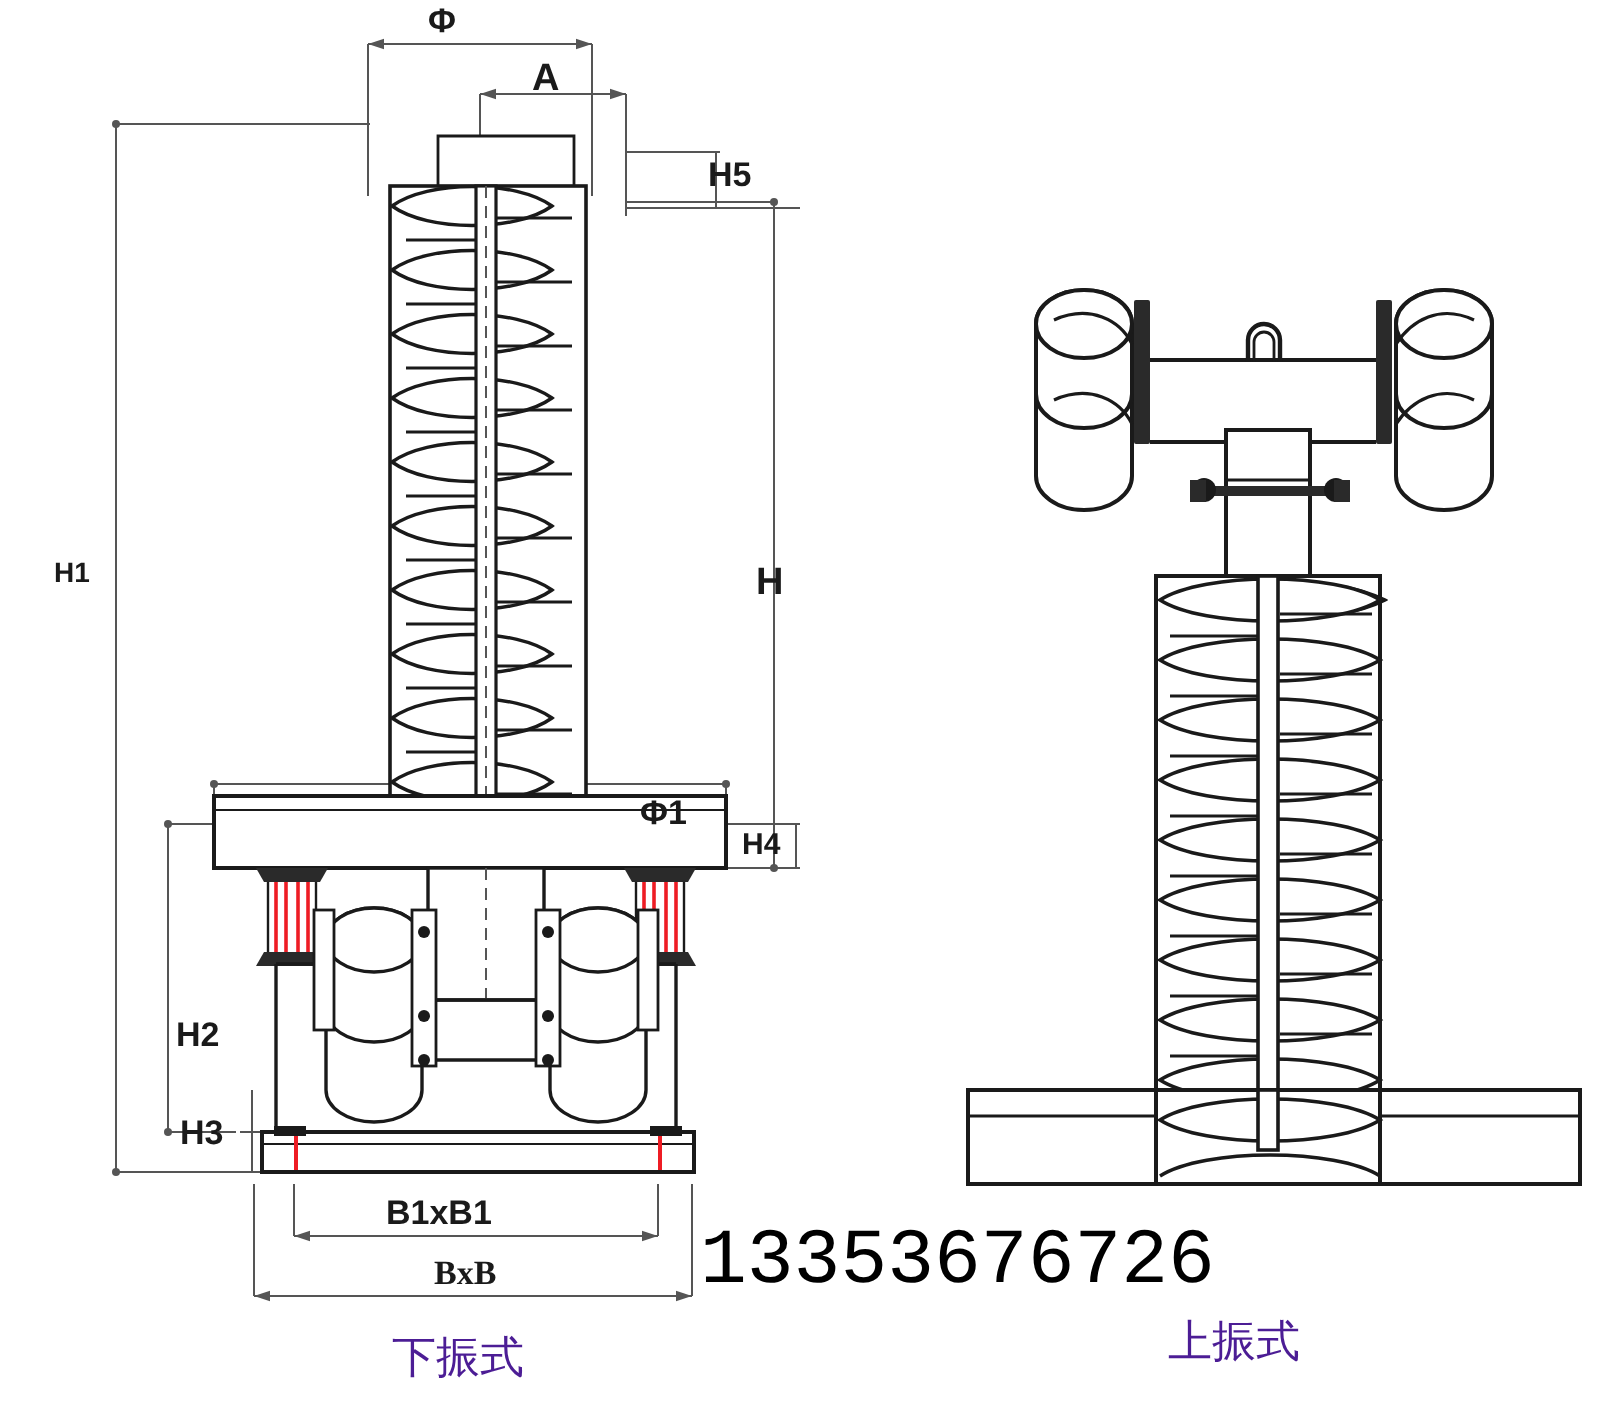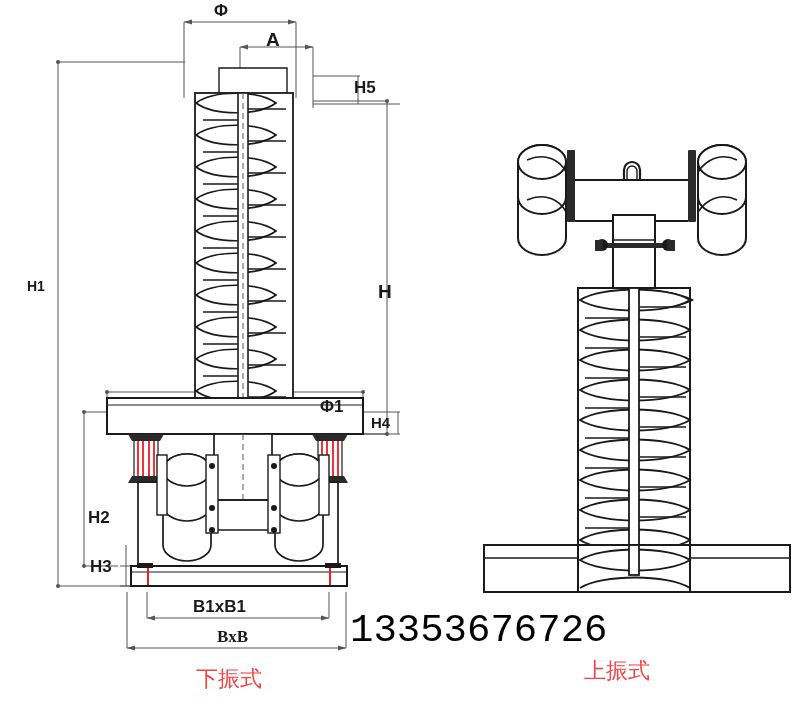--- a/index.html
+++ b/index.html
@@ -3,21 +3,21 @@
 <meta charset="utf-8">
 <style>
   html,body{margin:0;padding:0;background:#ffffff;}
   body{width:800px;height:713px;overflow:hidden;
        font-family:"Liberation Sans","DejaVu Sans",sans-serif;}
   #root{position:relative;width:800px;height:713px;background:#fff;}
   svg.layer{position:absolute;left:0;top:0;width:800px;height:713px;}
   .lbl{position:absolute;font-family:"Liberation Sans","DejaVu Sans",sans-serif;
        font-weight:bold;color:#1a1a1a;white-space:nowrap;line-height:1;}
   .lbl-dim{font-size:17px;}
-  .lbl-cap{font-size:22px;font-weight:normal;color:#ef4444;}
+  .lbl-cap{font-size:22px;font-weight:normal;color:#4c1d95;}
   .lbl-phone{font-family:Liberation Mono, monospace;
        font-size:39px;font-weight:normal;color:#000000;letter-spacing:0px;}
 </style>
 </head>
 <body>
 
 <div id="root">
 
   <svg class="layer" viewBox="0 0 800 713">
     <defs>

